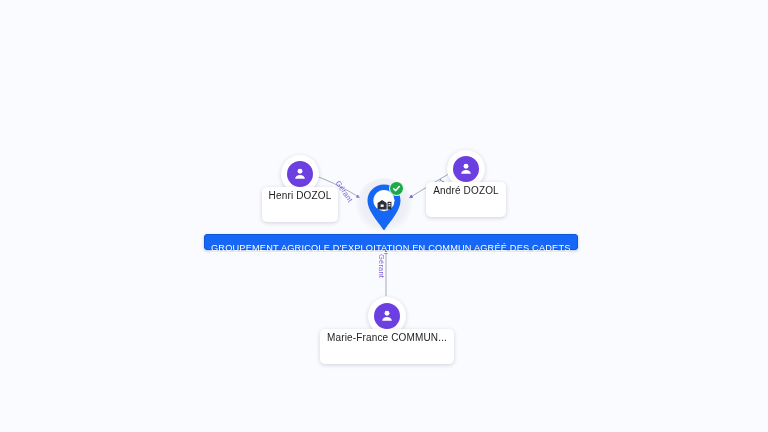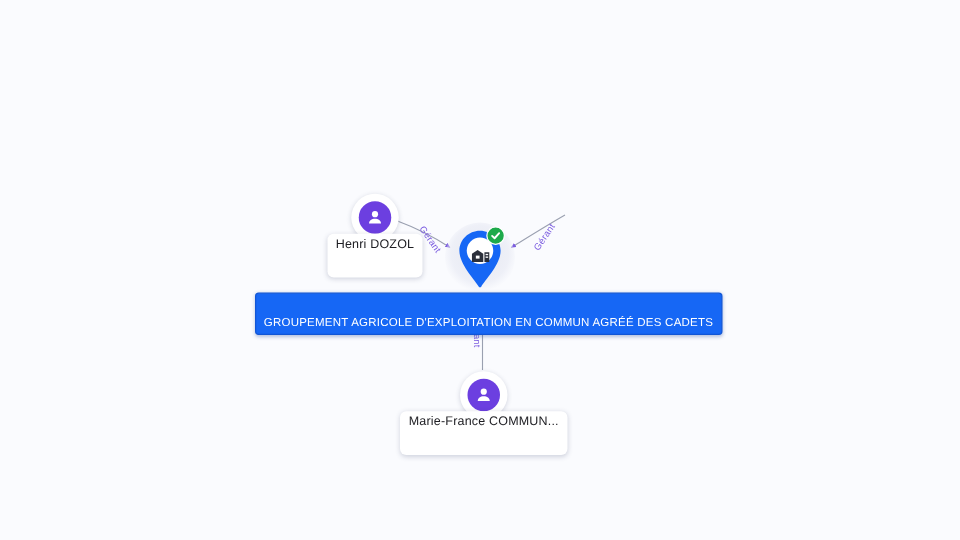--- a/index.html
+++ b/index.html
@@ -129,23 +129,24 @@
     top: 234px;
     height: 16px;
     box-sizing: border-box;
     background: #1667f5;
     border: 1px solid #1156d6;
     border-radius: 3px;
     color: #ffffff;
     font-size: 9.2px;
     line-height: 14px;
     letter-spacing: 0.2px;
-    padding: 16px 6px;
+    padding: 6px 6px;
     white-space: nowrap;
     box-shadow: 0 1px 3px rgba(20,60,150,0.30);
+    text-decoration: underline;
   }
 
   
   .edge-label {
     position: absolute;
     font-size: 7.5px;
     color: #7b5ce0;
     letter-spacing: 0.2px;
     white-space: nowrap;
     transform-origin: 0 0;
@@ -179,20 +180,31 @@
       <div class="avatar-circle">
         <svg width="16" height="16" viewBox="0 0 24 24" fill="#ffffff">
           <circle cx="12" cy="8" r="3.7"></circle>
           <path d="M4.8 19.2c0-3.7 3.2-5.8 7.2-5.8s7.2 2.1 7.2 5.8z"></path>
         </svg>
       </div>
     </div>
     <div class="node-label">Henri DOZOL</div>
   </div>
 
+  <div class="person-node" style="left:466px; top:150px;">
+    <div class="avatar-ring">
+      <div class="avatar-circle">
+        <svg width="16" height="16" viewBox="0 0 24 24" fill="#ffffff">
+          <circle cx="12" cy="8" r="3.7"></circle>
+          <path d="M4.8 19.2c0-3.7 3.2-5.8 7.2-5.8s7.2 2.1 7.2 5.8z"></path>
+        </svg>
+      </div>
+    </div>
+    <div class="node-label">André DOZOL</div>
+  </div>
 
   <div class="person-node" style="left:387px; top:297px;">
     <div class="avatar-ring">
       <div class="avatar-circle">
         <svg width="16" height="16" viewBox="0 0 24 24" fill="#ffffff">
           <circle cx="12" cy="8" r="3.7"></circle>
           <path d="M4.8 19.2c0-3.7 3.2-5.8 7.2-5.8s7.2 2.1 7.2 5.8z"></path>
         </svg>
       </div>
     </div>

